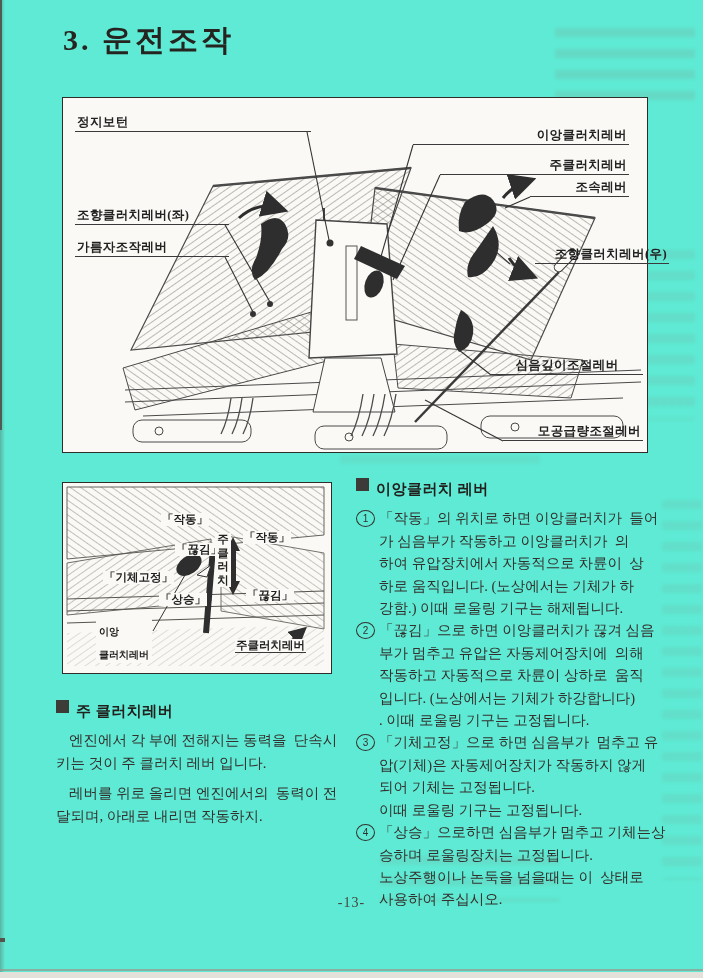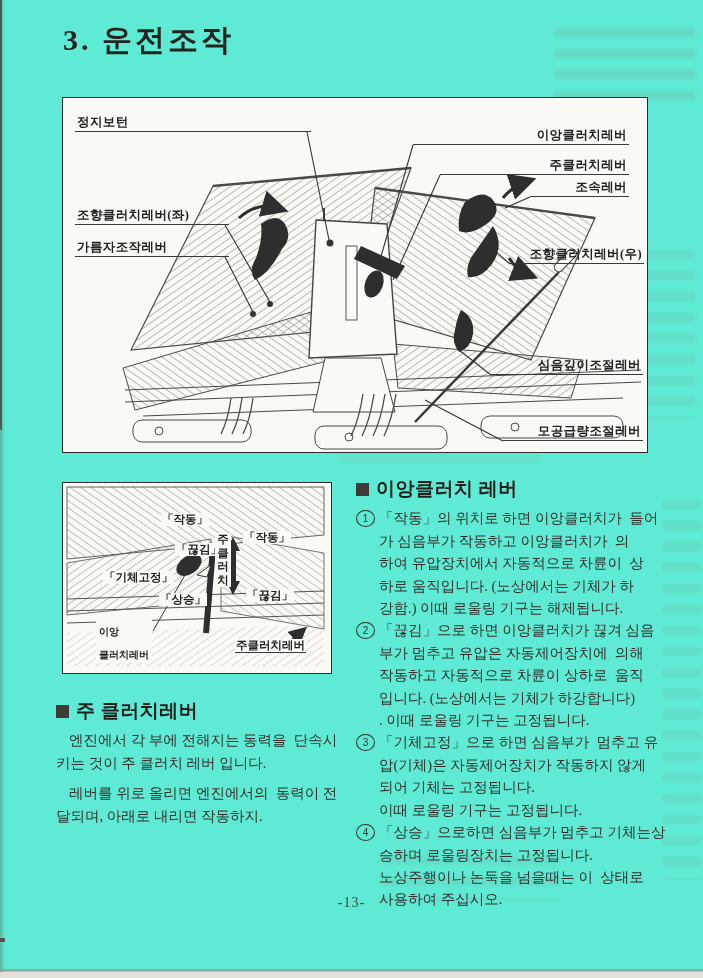--- a/index.html
+++ b/index.html
@@ -24,21 +24,21 @@
   .dlabel.r{text-align:right;}
   .ilabel{position:absolute;font-size:11.5px;font-weight:600;color:#222;background:#faf9f5;line-height:13px;padding:0 1px;white-space:nowrap;}
   .ilabel.vert{width:14px;white-space:normal;word-break:break-all;line-height:13.5px;text-align:center;}
   .plate{position:absolute;background:#faf9f5;padding:1px 3px;border:0;}
   .plate .pl{font-size:10px;font-weight:600;line-height:15px;color:#222;margin-top:8px;}
   .ul{border-bottom:1.2px solid #3a3a3a;}
   
   .col{position:absolute;font-size:14.5px;line-height:22.4px;color:#33312d;}
   #col-right{left:356px;top:478px;width:308px;}
   #col-left{left:56px;top:700px;width:300px;}
-  .sect-head{display:flex;align-items:center;font-size:19px;font-weight:bold;color:#22201d;margin-bottom:7px;letter-spacing:.5px;}
+  .sect-head{display:flex;font-size:15px;font-weight:bold;color:#22201d;margin-bottom:7px;letter-spacing:.5px;}
   .sq{display:inline-block;width:13px;height:13px;background:#3d3b37;margin-right:7px;flex:0 0 auto;}
   .item{display:flex;align-items:flex-start;}
   .cnum{flex:0 0 17px;width:15px;height:15px;border:1.2px solid #33312d;border-radius:50%;font-size:10px;line-height:15px;text-align:center;margin-top:3px;margin-right:4px;font-family:"Liberation Sans",sans-serif;}
   .ilines{flex:1;}
   .tline{white-space:pre;}
   .ind{padding-left:13px;}
   .pgap{height:8px;}
   
   .pageno{position:absolute;left:0;top:895px;width:703px;text-align:center;font-size:14px;letter-spacing:1px;color:#45433d;}
 </style>
@@ -135,22 +135,22 @@
       </g>
       <circle cx="207" cy="206" r="3" fill="#333"></circle>
       <circle cx="190" cy="216" r="3" fill="#333"></circle>
     </svg>
     <div class="dlabel" style="left:12px;top:17px;width:232px;">정지보턴</div>
     <div class="dlabel" style="left:12px;top:110px;width:150px;">조향클러치레버(좌)</div>
     <div class="dlabel" style="left:12px;top:142px;width:150px;">가름자조작레버</div>
     <div class="dlabel r" style="left:350px;top:30px;width:212px;">이앙클러치레버</div>
     <div class="dlabel r" style="left:377px;top:60px;width:185px;">주클러치레버</div>
     <div class="dlabel r" style="left:467px;top:82px;width:95px;">조속레버</div>
-    <div class="dlabel r" style="left:447px;top:149px;width:130px;">조향클러치레버(우)</div>
-    <div class="dlabel r" style="left:428px;top:260px;width:148px;">심음깊이조절레버</div>
+    <div class="dlabel r" style="left:472px;top:149px;width:130px;">조향클러치레버(우)</div>
+    <div class="dlabel r" style="left:428px;top:260px;width:148px;text-align:center;">심음깊이조절레버</div>
     <div class="dlabel r" style="left:440px;top:326px;width:136px;">모공급량조절레버</div>
   </div>
 
   <div id="inset-diagram" class="dbox">
     <svg class="mech" width="265" height="187" viewBox="0 0 265 187">
       <polygon points="4,4 261,4 261,52 4,76" fill="url(#h2)" stroke="#55534c" stroke-width="1" opacity=".9"></polygon>
       <polygon points="4,80 148,56 148,118 4,132" fill="url(#h1)" stroke="#55534c" stroke-width="1" opacity=".85"></polygon>
       <polygon points="158,52 261,70 261,146 158,128" fill="url(#h2)" stroke="#55534c" stroke-width="1" opacity=".8"></polygon>
       <polygon points="4,150 261,142 261,183 4,183" fill="url(#h1)" opacity=".45"></polygon>
       <line x1="4" y1="116" x2="261" y2="108" stroke="#55534c"></line>

